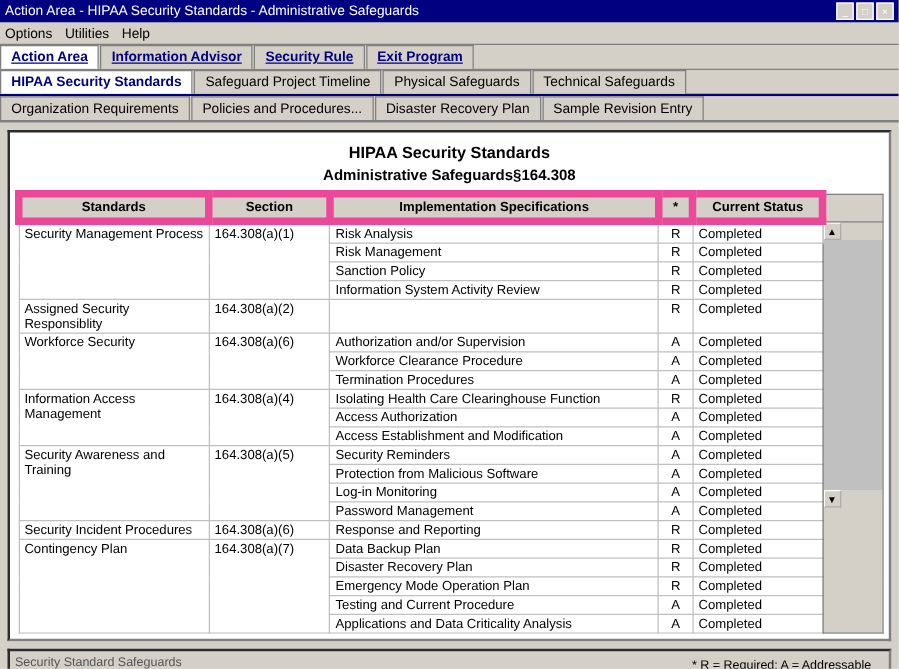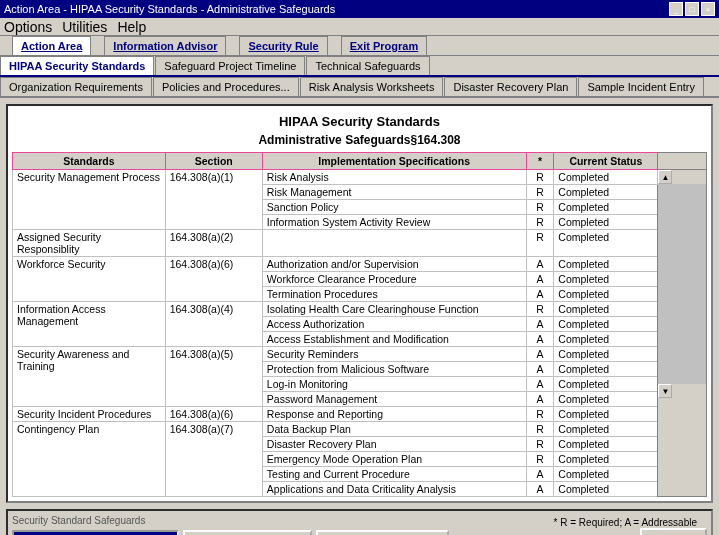--- a/index.html
+++ b/index.html
@@ -5,42 +5,42 @@
     * { box-sizing: border-box; margin: 0; padding: 0; }
     body { font-family: Arial, sans-serif; font-size: 11px; background: #d4d0c8; width: 719px; height: 535px; overflow: hidden; }
     
     
     .title-bar { background: #000080; color: white; padding: 0 4px; font-size: 11px; display: flex; justify-content: space-between; align-items: center; height: 18px; }
     .title-bar-buttons { display: flex; gap: 2px; }
     .title-btn { width: 14px; height: 14px; background: #d4d0c8; border: 1px solid #fff; font-size: 8px; display: flex; align-items: center; justify-content: center; cursor: pointer; }
     
     
     .menu-bar { background: #d4d0c8; padding: 2px 4px; display: flex; gap: 10px; border-bottom: 1px solid #808080; height: 18px; align-items: center; }
-    .menu-item { font-size: 14px; cursor: pointer; color: black; }
+    .menu-item { font-size: 11px; cursor: pointer; color: black; }
     
     
     .nav-row { display: flex; background: #d4d0c8; border-bottom: 1px solid #808080; }
-    .nav-tab { padding: 3px 8px; font-size: 11px; cursor: pointer; border: 1px solid #808080; border-bottom: none; background: #d4d0c8; color: #000080; text-decoration: underline; font-weight: bold; margin-right: 1px; white-space: nowrap; margin-left: 12px; }
+    .nav-tab { padding: 3px 8px; font-size: 11px; cursor: pointer; border: 1px solid #808080; border-bottom: none; background: #d4d0c8; color: #000080; text-decoration: underline; font-weight: bold; margin-right: 1px; white-space: nowrap; }
     .nav-tab.active { background: white; }
     
     
     .sub-nav-row { display: flex; background: #d4d0c8; border-bottom: 2px solid #000080; }
     .sub-tab { padding: 3px 8px; font-size: 11px; cursor: pointer; border: 1px solid #808080; border-bottom: none; background: #d4d0c8; color: black; margin-right: 1px; white-space: nowrap; }
     .sub-tab.active { background: white; font-weight: bold; color: #000080; }
     
     
     .content { background: white; margin: 6px; border: 2px inset #808080; padding: 4px; }
     
     
     .table-title { text-align: center; font-size: 13px; font-weight: bold; padding: 4px 0 2px 0; }
     .table-subtitle { text-align: center; font-size: 12px; font-weight: bold; padding: 2px 0 5px 0; }
     
     
     .main-table { width: 100%; border-collapse: collapse; font-size: 10.5px; }
-    .main-table th { background: #d4d0c8; border: 1px solid #ec4899; padding: 2px 4px; text-align: center; font-weight: bold; }
+    .main-table th { background: #d4d0c8; border: 6px solid #ec4899; padding: 2px 4px; text-align: center; font-weight: bold; }
     .main-table td { border: 1px solid #c0c0c0; padding: 1px 4px; vertical-align: top; }
     
     
     .col-standards { width: 22%; }
     .col-section { width: 14%; }
     .col-impl { width: 38%; }
     .col-star { width: 4%; text-align: center; }
     .col-status { width: 15%; }
     
     td.center { text-align: center; }
@@ -78,29 +78,29 @@
 <div class="nav-row">
   <div class="nav-tab active">Action Area</div>
   <div class="nav-tab">Information Advisor</div>
   <div class="nav-tab">Security Rule</div>
   <div class="nav-tab">Exit Program</div>
 </div>
 
 <div class="sub-nav-row">
   <div class="sub-tab active">HIPAA Security Standards</div>
   <div class="sub-tab">Safeguard Project Timeline</div>
+  <div class="sub-tab">Physical Safeguards</div>
   <div class="sub-tab">Technical Safeguards</div>
 </div>
 
 <div class="sub-nav-row" style="border-bottom: 2px solid #808080;">
   <div class="sub-tab">Organization Requirements</div>
   <div class="sub-tab">Policies and Procedures...</div>
-  <div class="sub-tab">Risk Analysis Worksheets</div>
   <div class="sub-tab">Disaster Recovery Plan</div>
-  <div class="sub-tab">Sample Incident Entry</div>
+  <div class="sub-tab">Sample Revision Entry</div>
 </div>
 
 <div class="content">
   <div class="table-title">HIPAA Security Standards</div>
   <div class="table-subtitle">Administrative Safeguards§164.308</div>
 
   <div class="table-wrapper">
     <table class="main-table">
       <thead>
         <tr>

